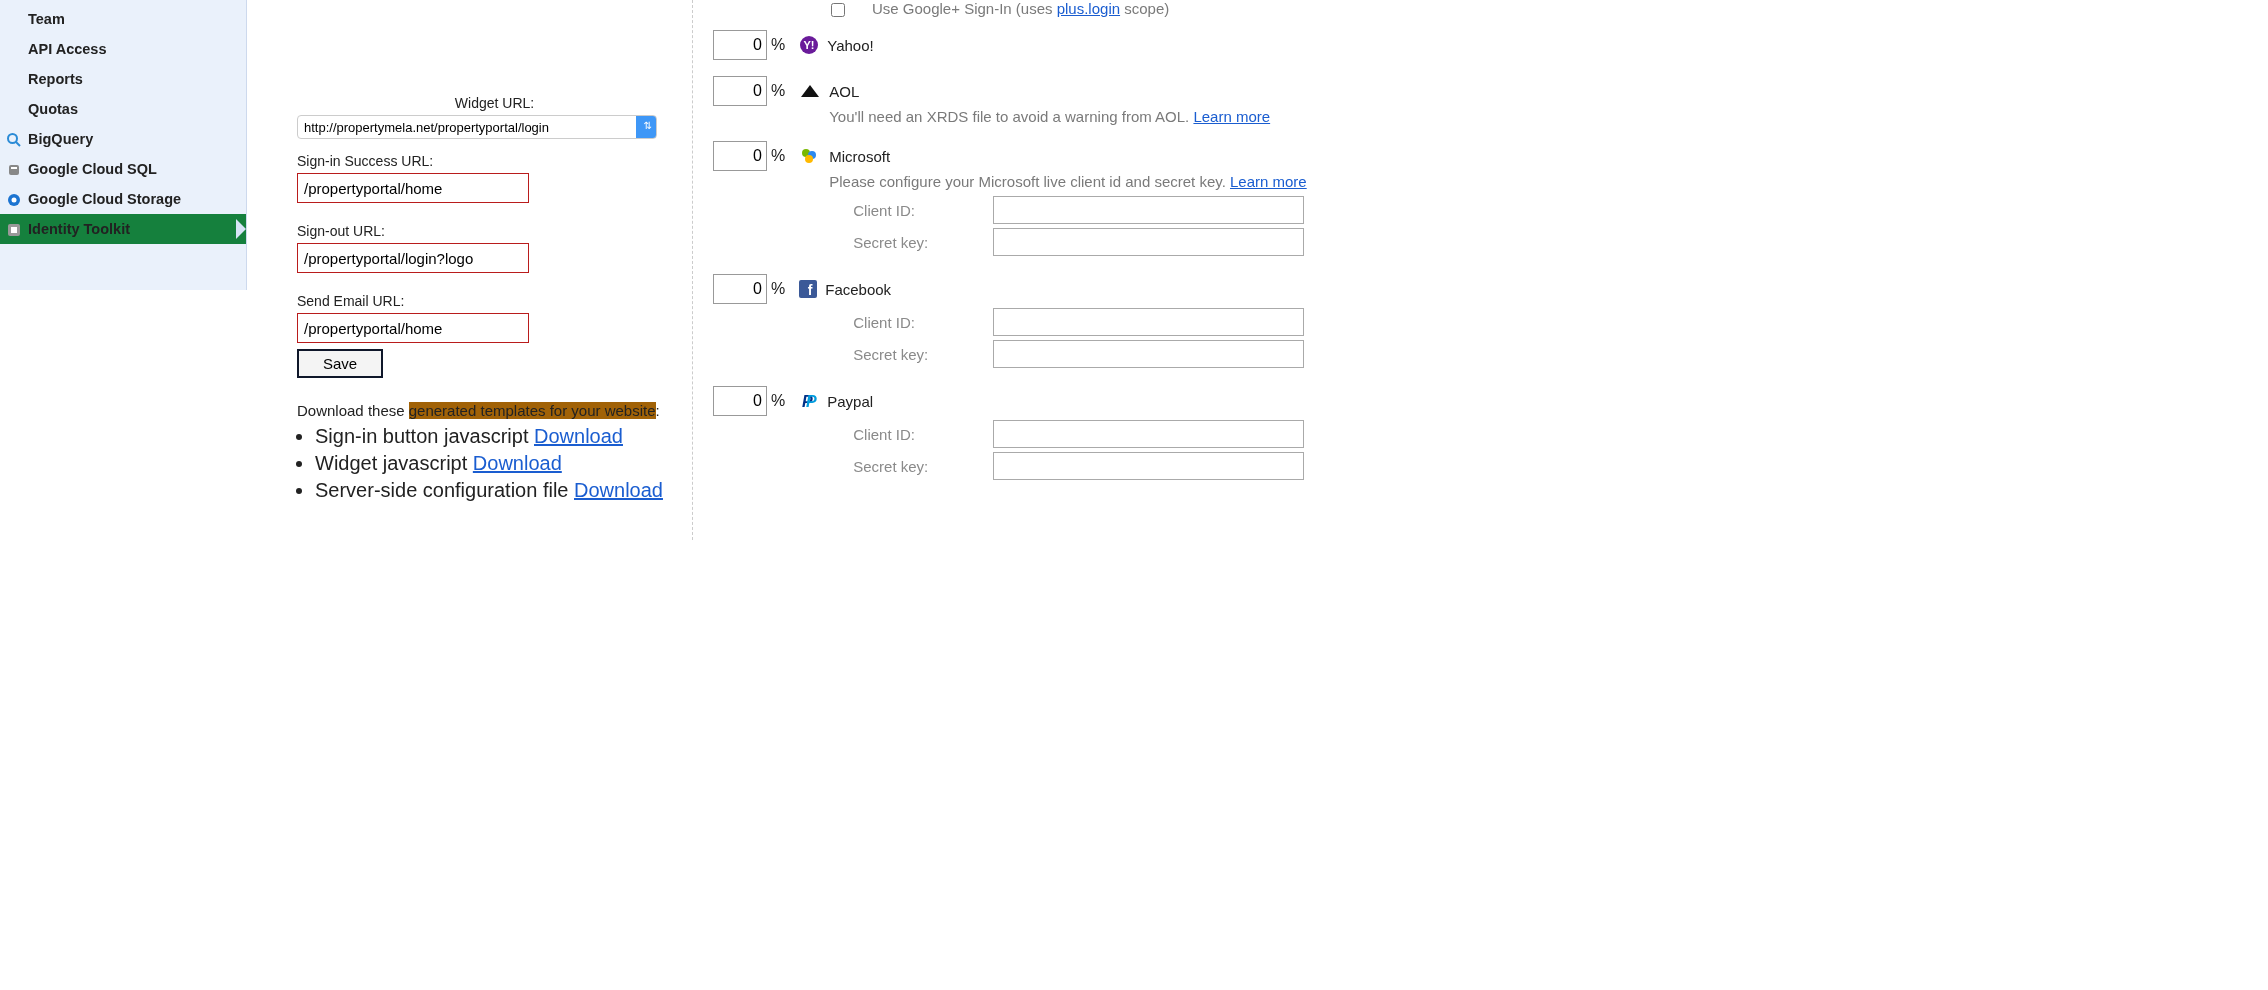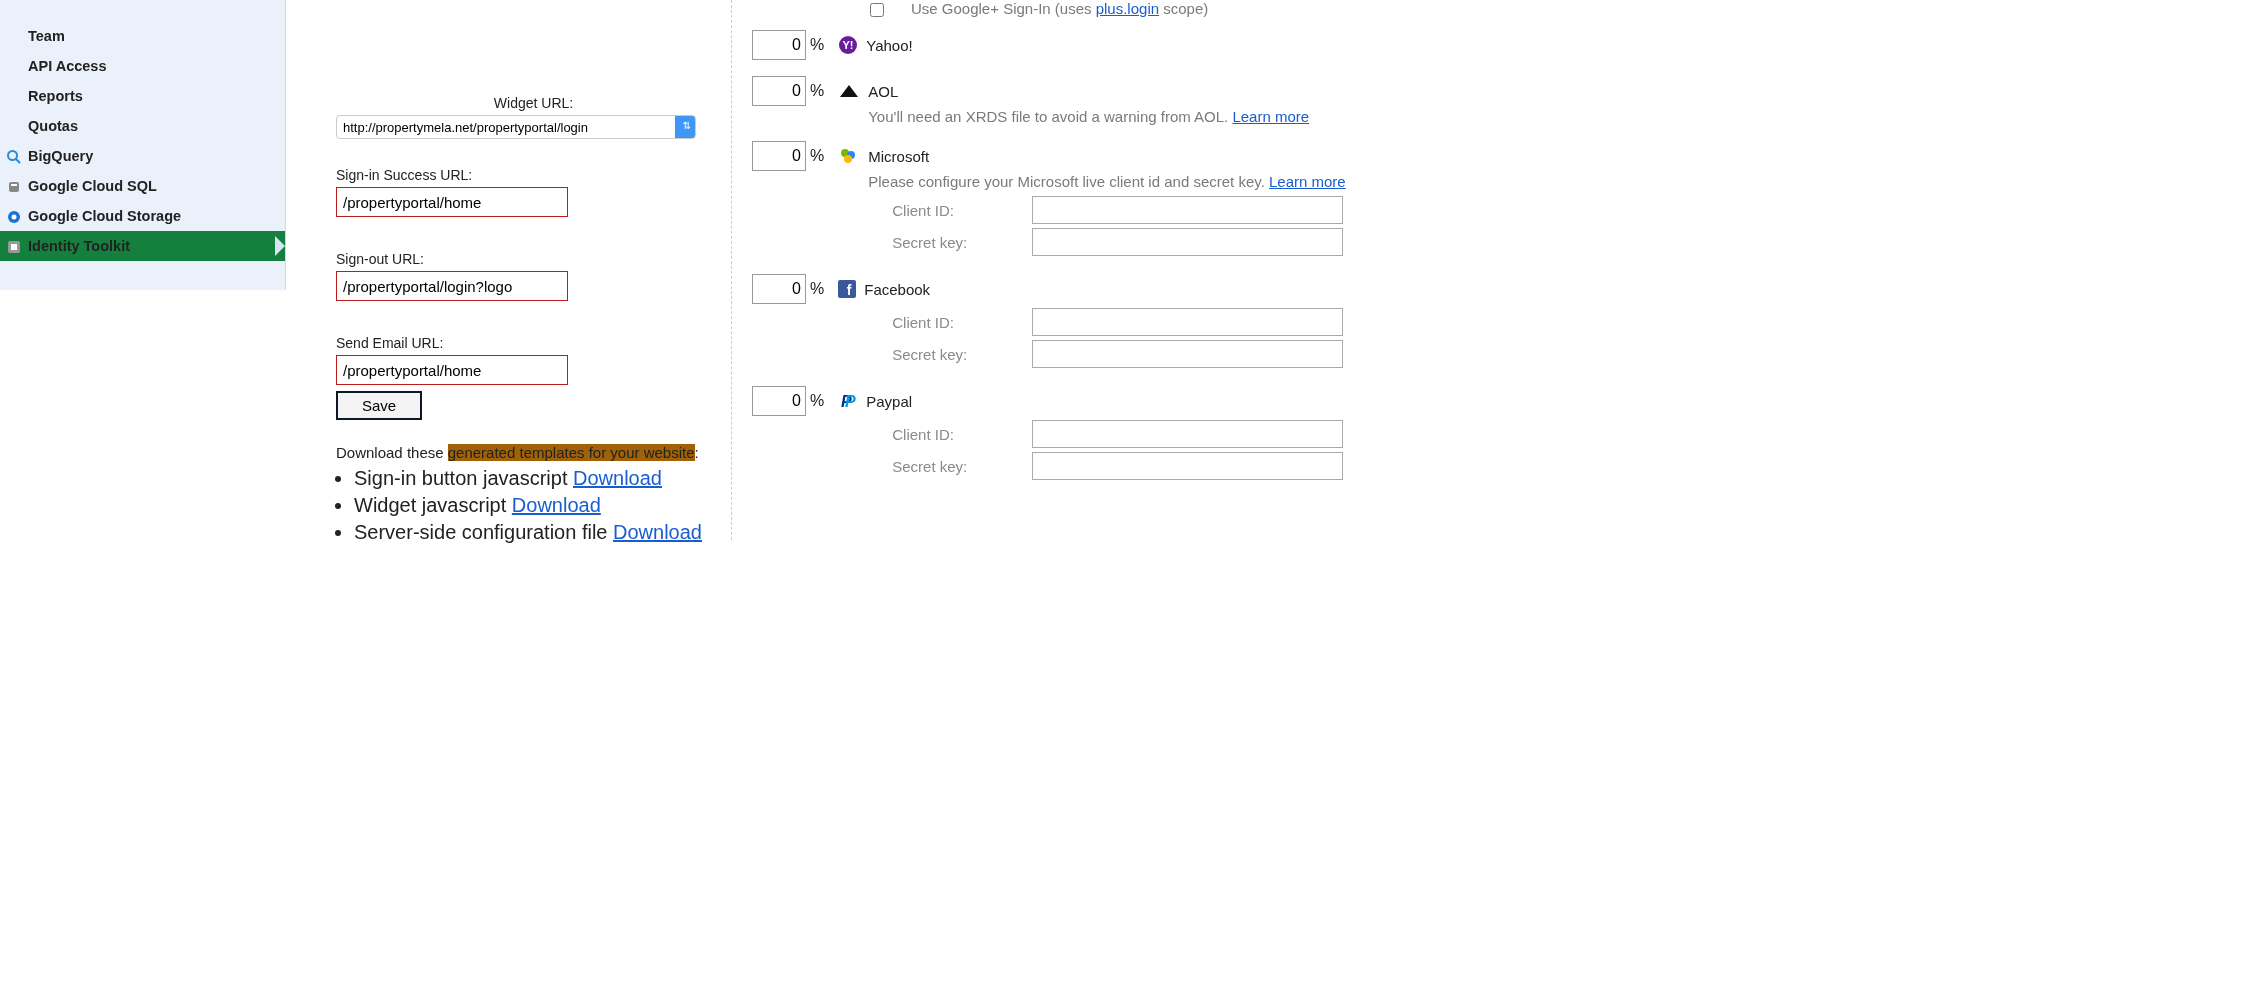--- a/index.html
+++ b/index.html
@@ -7,24 +7,24 @@
     font-family: Arial, Helvetica, sans-serif;
     font-size: 13px;
     color: #222;
     background: #fff;
   }
   .wrap {
     display: flex;
     width: 100%;
   }
   .sidebar {
-    width: 286px;
+    width: 247px;
     background: #eaf1fb;
     border-right: 1px solid #cdd9ed;
-    padding-top: 21px;
+    padding-top: 4px;
     box-sizing: border-box;
     height: 290px;
   }
   .sidebar ul { list-style: none; padding: 0; margin: 0; }
   .sidebar li {
     padding: 7px 10px 7px 28px;
     font-size: 14.5px;
     font-weight: bold;
     color: #222;
     cursor: pointer;
@@ -66,21 +66,21 @@
   }
   .col-right {
     flex: 1;
     padding-top: 0px;
     padding-right: 40px;
   }
 
   .form-label {
     font-size: 14px;
     margin-bottom: 4px;
-    margin-top: 28px;
+    margin-top: 14px;
   }
   .form-label:first-child { margin-top: 0; text-align: center; }
 
   select.mac-select {
     width: 360px; height: 24px;
     border: 1px solid #ccc;
     border-radius: 4px;
     font-size: 13px;
     padding-left: 6px;
     background: #fff;

